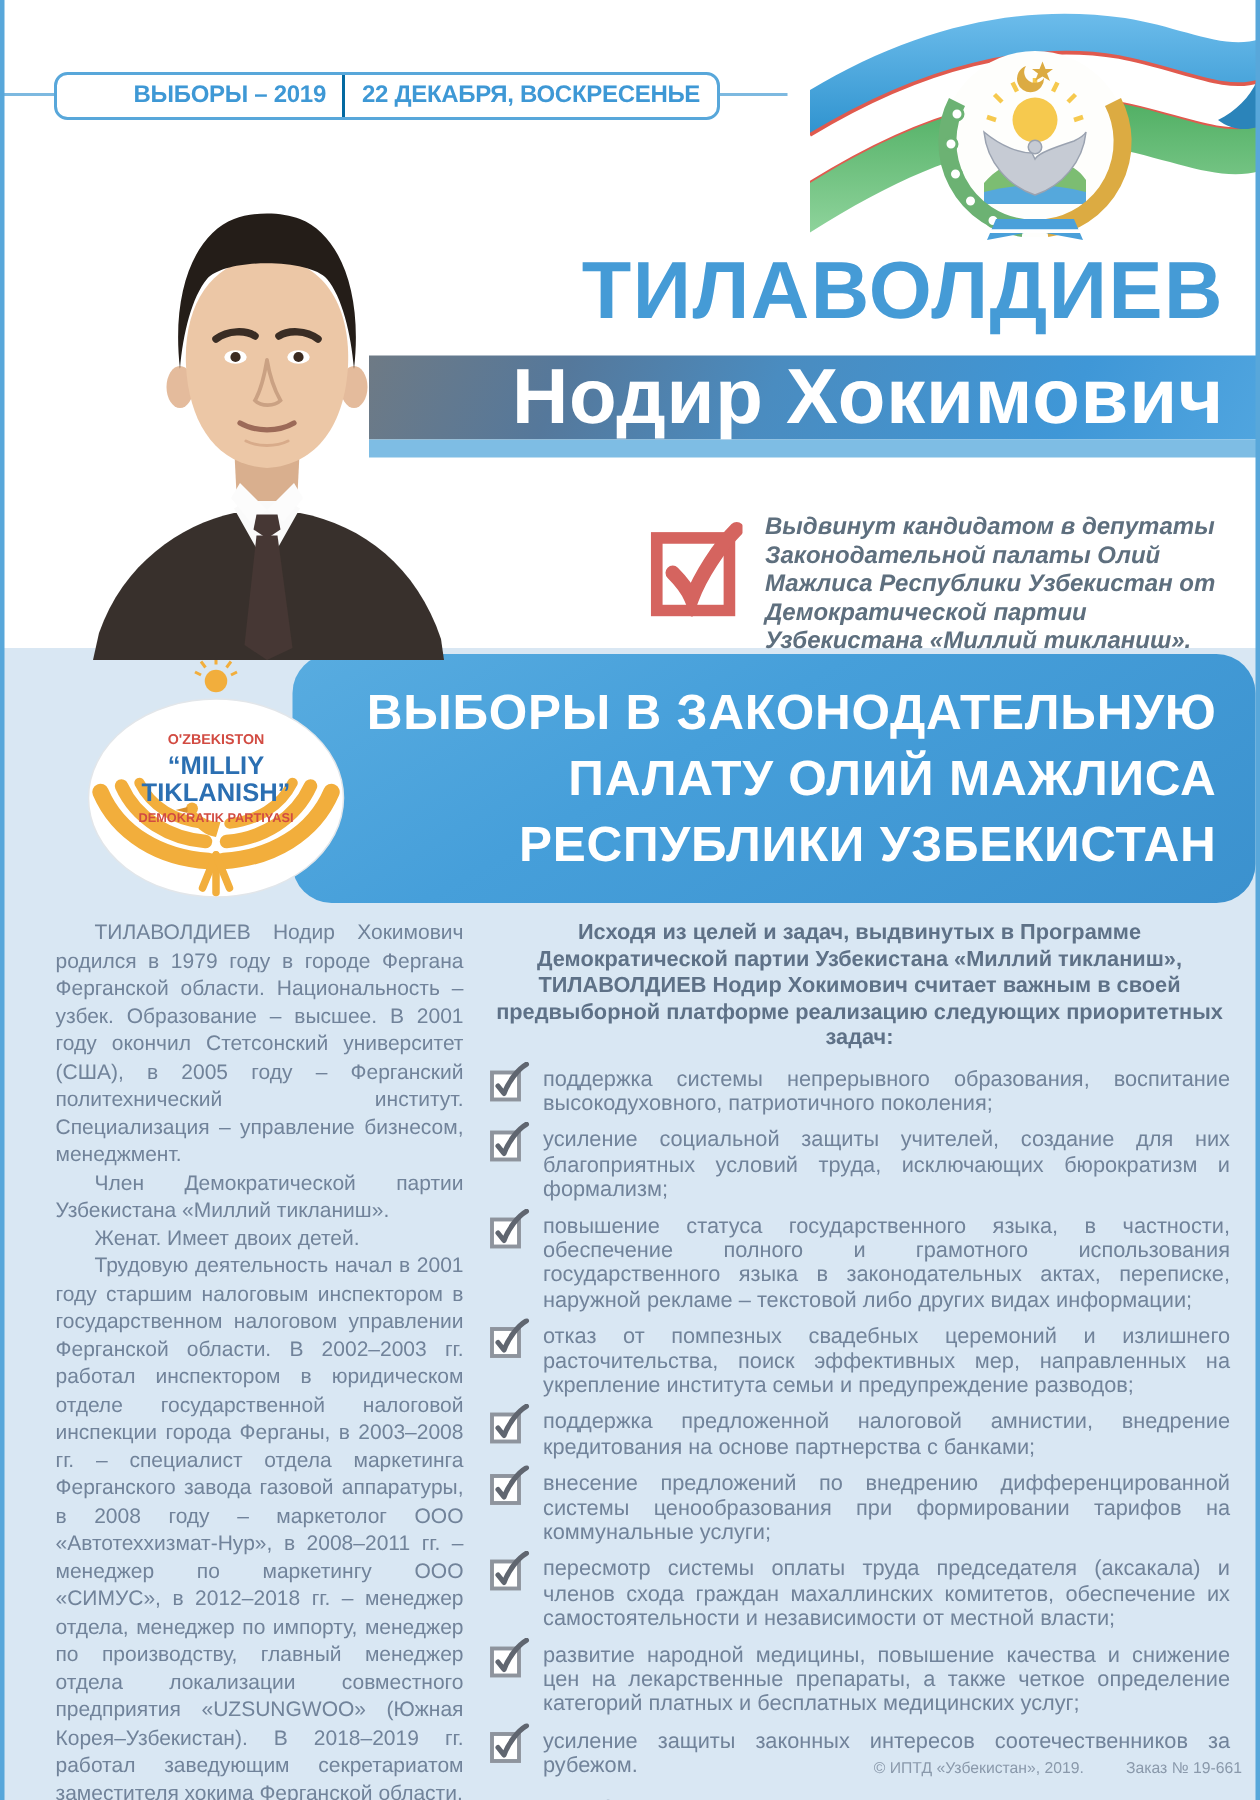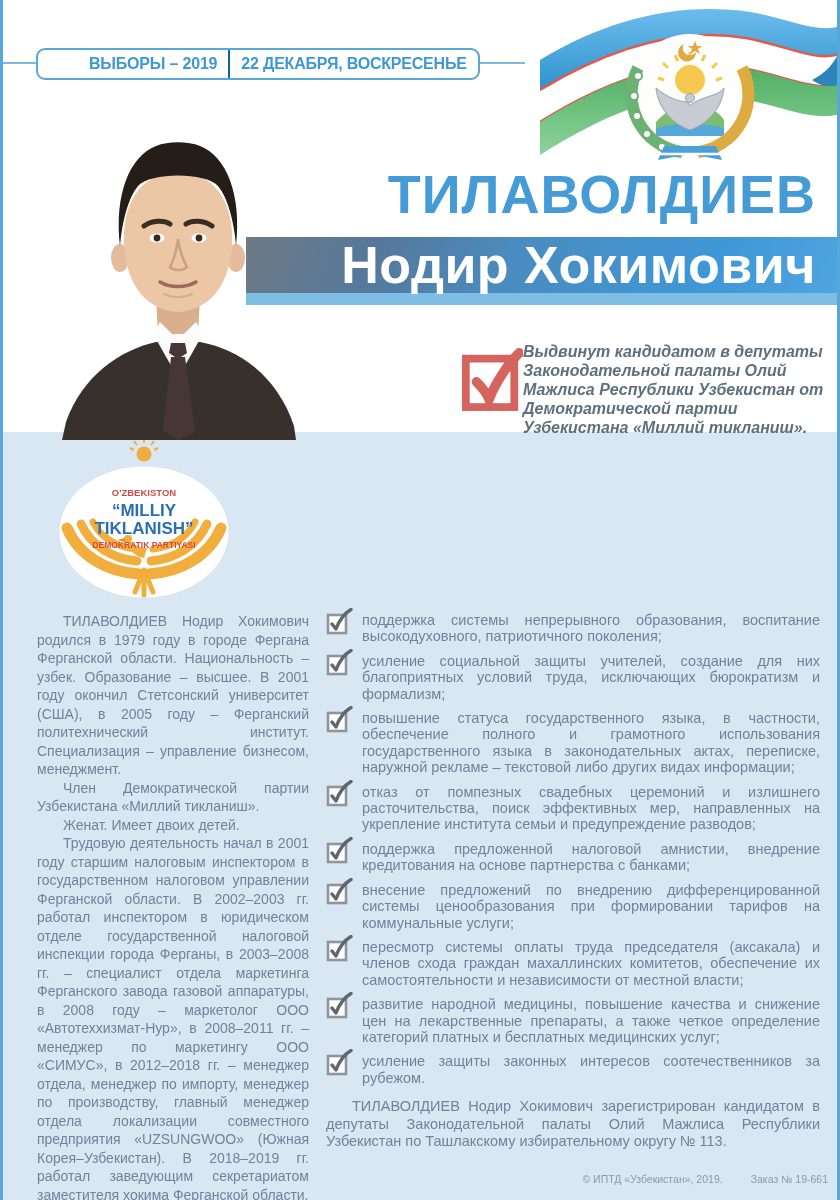--- a/index.html
+++ b/index.html
@@ -20,21 +20,21 @@
   .photo{position:absolute;left:56px;top:110px;width:244px;height:330px;z-index:4;}
 
   .surname{position:absolute;right:24px;top:163px;font-size:54px;font-weight:bold;
            color:#459bd6;z-index:2;letter-spacing:1px;}
   .nameband{position:absolute;left:246px;right:0;top:237px;height:68px;z-index:3;box-sizing:border-box;
             background:linear-gradient(113deg,#6e7a85,#55789b 22%,#4a8cc0 45%,#3f97d7 78%,#50a5df);
             border-bottom:12px solid #7ebde4;display:flex;align-items:center;justify-content:flex-end;
             padding-right:24px;}
   .nameband .name{font-size:52px;font-weight:bold;color:#fff;letter-spacing:0.5px;}
 
-  .nomination{position:absolute;left:461px;top:342px;display:flex;z-index:2;}
+  .nomination{position:absolute;left:433px;top:342px;display:flex;gap:15px;z-index:2;}
   .red-check{width:62px;height:66px;flex:none;margin-top:3px;}
   .nomination-text{width:312px;font-style:italic;font-weight:bold;font-size:16px;line-height:19px;
                    color:#5e6f7e;}
 
   .bluezone{position:absolute;left:0;right:0;top:432px;bottom:0;background:#d9e7f3;z-index:0;}
   .banner{position:absolute;left:195px;right:3px;top:436px;height:166px;border-radius:26px;z-index:1;
           background:linear-gradient(150deg,#58ace0,#469fda 40%,#3b91ce);box-sizing:border-box;
           display:flex;flex-direction:column;justify-content:center;align-items:flex-end;
           padding-right:26px;}
   .banner .bl{font-size:33px;line-height:44px;font-weight:bold;color:#fff;letter-spacing:0.5px;}
@@ -149,20 +149,25 @@
   <div class="nomination">
     <svg class="red-check" viewBox="0 0 64 68">
       <rect x="5" y="14" width="50" height="50" fill="#ffffff" stroke="#d5645f" stroke-width="8"></rect>
       <path d="M16,38 C22,44 27,51 29,56 C35,40 48,20 60,8" stroke="#d5645f" stroke-width="10" fill="none" stroke-linecap="round"></path>
     </svg>
     <div class="nomination-text">Выдвинут кандидатом в депутаты Законодательной палаты Олий Мажлиса Республики Узбекистан от Демократической партии Узбекистана «Миллий тикланиш».</div>
   </div>
 
   <div class="bluezone"></div>
 
+  <div class="banner">
+    <span class="bl">ВЫБОРЫ В ЗАКОНОДАТЕЛЬНУЮ</span>
+    <span class="bl">ПАЛАТУ ОЛИЙ МАЖЛИСА</span>
+    <span class="bl">РЕСПУБЛИКИ УЗБЕКИСТАН</span>
+  </div>
 
   <svg class="partylogo" viewBox="0 0 178 172">
     <g transform="translate(89,16)">
       <circle r="7.5" fill="#f2ae3c"></circle>
       <g stroke="#f2ae3c" stroke-width="2">
         <line x1="-10" y1="-4" x2="-14" y2="-6"></line>
           <line x1="-7" y1="-9" x2="-10" y2="-13"></line>
         <line x1="0" y1="-11" x2="0" y2="-15"></line>
           <line x1="7" y1="-9" x2="10" y2="-13"></line>
         <line x1="10" y1="-4" x2="14" y2="-6"></line>
@@ -197,20 +202,21 @@
         <p>ТИЛАВОЛДИЕВ Нодир Хокимович родился в 1979 году в городе Фергана Ферганской области. Национальность – узбек. Образование – высшее. В 2001 году окончил Стетсонский университет (США), в 2005 году – Ферганский политехнический институт. Специализация – управление бизнесом, менеджмент.</p>
 
         <p>Член Демократической партии Узбекистана «Миллий тикланиш».</p>
 
         <p>Женат. Имеет двоих детей.</p>
 
         <p>Трудовую деятельность начал в 2001 году старшим налоговым инспектором в государственном налоговом управлении Ферганской области. В 2002–2003 гг. работал инспектором в юридическом отделе государственной налоговой инспекции города Ферганы, в 2003–2008 гг. – специалист отдела маркетинга Ферганского завода газовой аппаратуры, в 2008 году – маркетолог ООО «Автотеххизмат-Нур», в 2008–2011 гг. – менеджер по маркетингу ООО «СИМУС», в 2012–2018 гг. – менеджер отдела, менеджер по импорту, менеджер по производству, главный менеджер отдела локализации совместного предприятия «UZSUNGWOO» (Южная Корея–Узбекистан). В 2018–2019 гг. работал заведующим секретариатом заместителя хокима Ферганской области.</p>
 
       </div>
     <div class="rightcol">
+      <div class="intro">Исходя из целей и задач, выдвинутых в Программе Демократической партии Узбекистана «Миллий тикланиш», ТИЛАВОЛДИЕВ Нодир Хокимович считает важным в своей предвыборной платформе реализацию следующих приоритетных задач:</div>
       <div class="items">
 
           <div class="item">
             <svg viewBox="0 0 27 27">
               <rect x="2" y="7" width="18" height="18" fill="#ffffff" stroke="#8e949d" stroke-width="2.6"></rect>
               <path d="M6,16 L10,21 C13,13 19,5 25,1.5" stroke="#606670" stroke-width="3.4" fill="none" stroke-linecap="round" stroke-linejoin="round"></path>
             </svg>
             <div class="txt">поддержка системы непрерывного образования, воспитание высокодуховного, патриотичного поколения;</div>
           </div>
 

